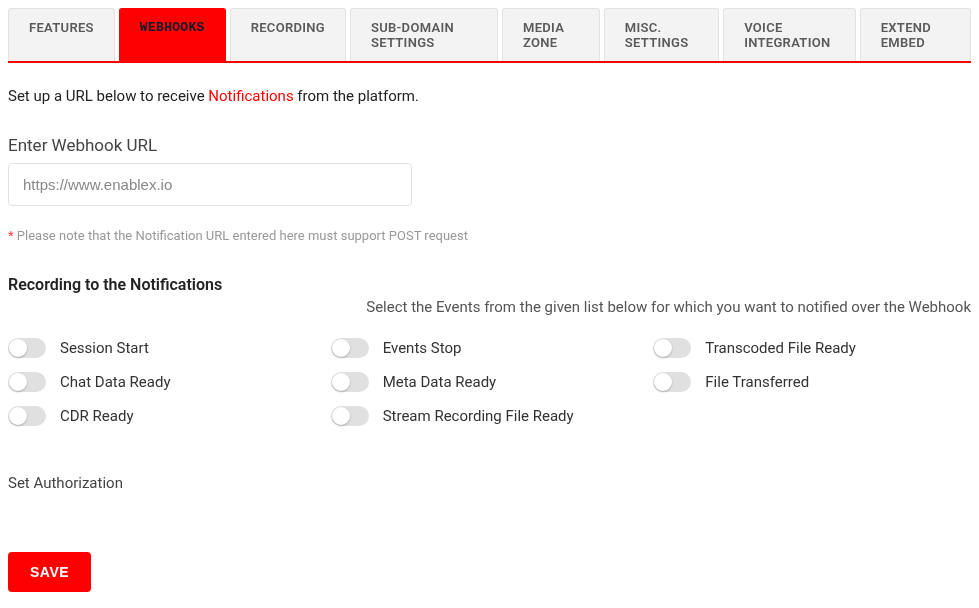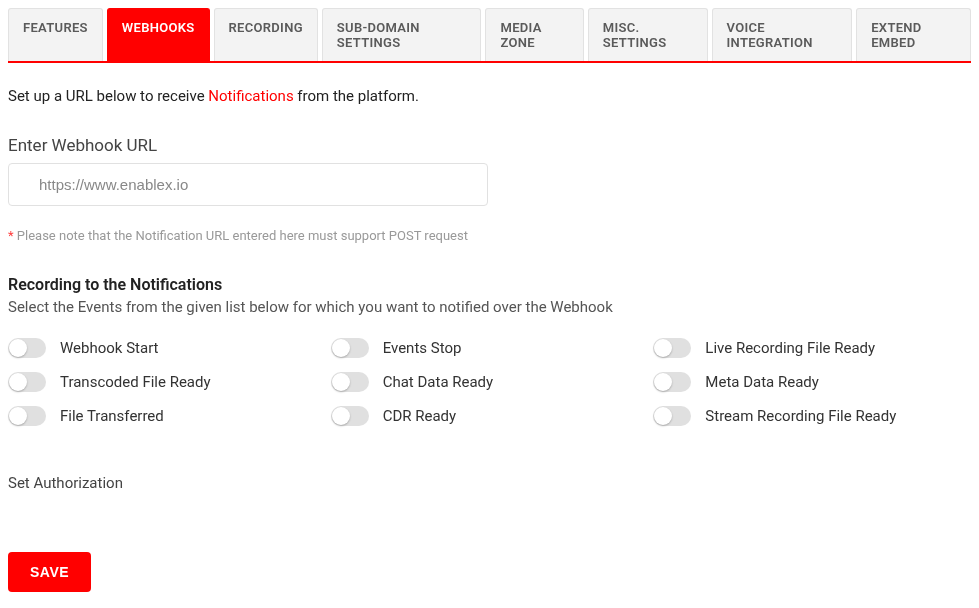--- a/index.html
+++ b/index.html
@@ -10,56 +10,57 @@
       background: #fff;
       width: 979px;
       padding: 8px;
     }
     .tabs {
       display: flex;
       gap: 4px;
       border-bottom: 2px solid #ff0000;
     }
     .tab {
-      padding: 11px 14px;
+      padding: 11px 20px;
       font-size: 13px;
       font-weight: 600;
       letter-spacing: 0.3px;
       color: #5a5a5a;
       background: #f3f3f3;
       border: 1px solid #e2e2e2;
       border-bottom: none;
       border-radius: 3px 3px 0 0;
       cursor: pointer;
       text-transform: uppercase;
     }
     .tab.active {
       background: #ff0000;
-      color: #ffffff;
+      color: #0f172a;
       border-color: #ff0000;
+      font-family: Liberation Mono, monospace;
     }
     .content {
       padding-top: 24px;
     }
     .intro {
       font-size: 15px;
       color: #222;
       margin-bottom: 30px;
     }
     .intro .link {
       color: #ff0000;
     }
     .field-label {
       font-size: 17px;
       color: #444;
       margin-bottom: 8px;
     }
     .input {
-      width: 480px;
-      padding: 12px 30px;
+      width: 404px;
+      padding: 12px 14px;
       font-size: 15px;
       border: 1px solid #e1e1e1;
       border-radius: 4px;
       color: #555;
       background: #fff;
     }
     .input::placeholder { color: #888; }
     .note {
       font-size: 13px;
       color: #999;
@@ -70,20 +71,21 @@
       font-size: 16px;
       font-weight: 600;
       color: #222;
       margin-top: 32px;
     }
     .section-desc {
       font-size: 15px;
       color: #555;
       margin-top: 4px;
       margin-bottom: 22px;
+      text-align: right;
     }
     .toggle-grid {
       display: grid;
       grid-template-columns: 1fr 1fr 1fr;
       row-gap: 14px;
       column-gap: 8px;
       max-width: 960px;
     }
     .toggle-item {
       display: flex;
@@ -161,33 +163,27 @@
   </p>
 
   <div class="section-title">Recording to the Notifications</div>
   <div class="section-desc">Select the Events from the given list below for which you want to notified over the Webhook</div>
 
   <div class="toggle-grid">
     <div class="toggle-item">
       <div class="toggle">
           <div class="knob"></div>
         </div>
-      <span class="toggle-label">Webhook Start</span>
+      <span class="toggle-label">Session Start</span>
     </div>
     <div class="toggle-item">
       <div class="toggle">
           <div class="knob"></div>
         </div>
       <span class="toggle-label">Events Stop</span>
-    </div>
-    <div class="toggle-item">
-      <div class="toggle">
-          <div class="knob"></div>
-        </div>
-      <span class="toggle-label">Live Recording File Ready</span>
     </div>
     <div class="toggle-item">
       <div class="toggle">
           <div class="knob"></div>
         </div>
       <span class="toggle-label">Transcoded File Ready</span>
     </div>
     <div class="toggle-item">
       <div class="toggle">
           <div class="knob"></div>

